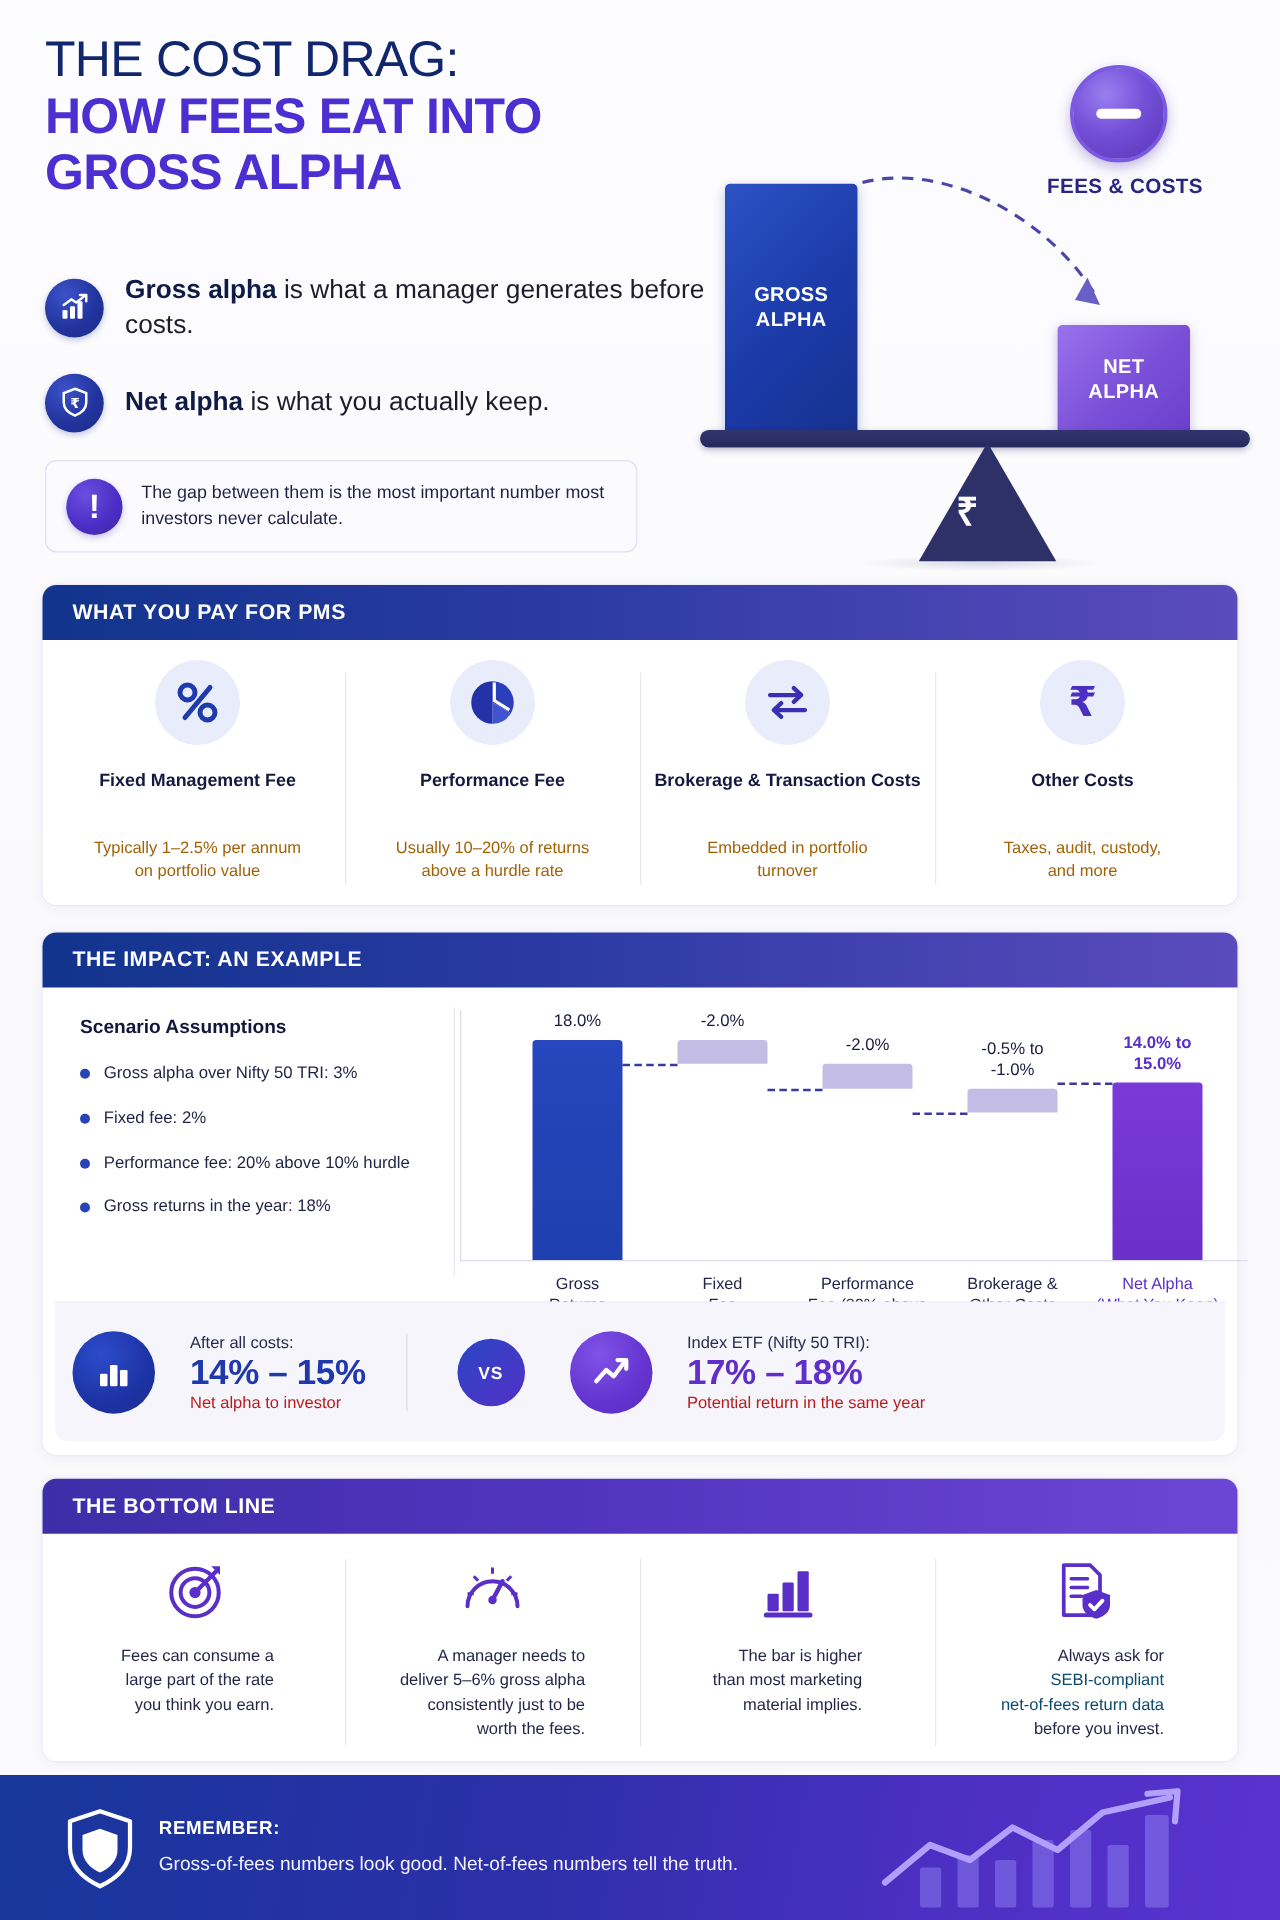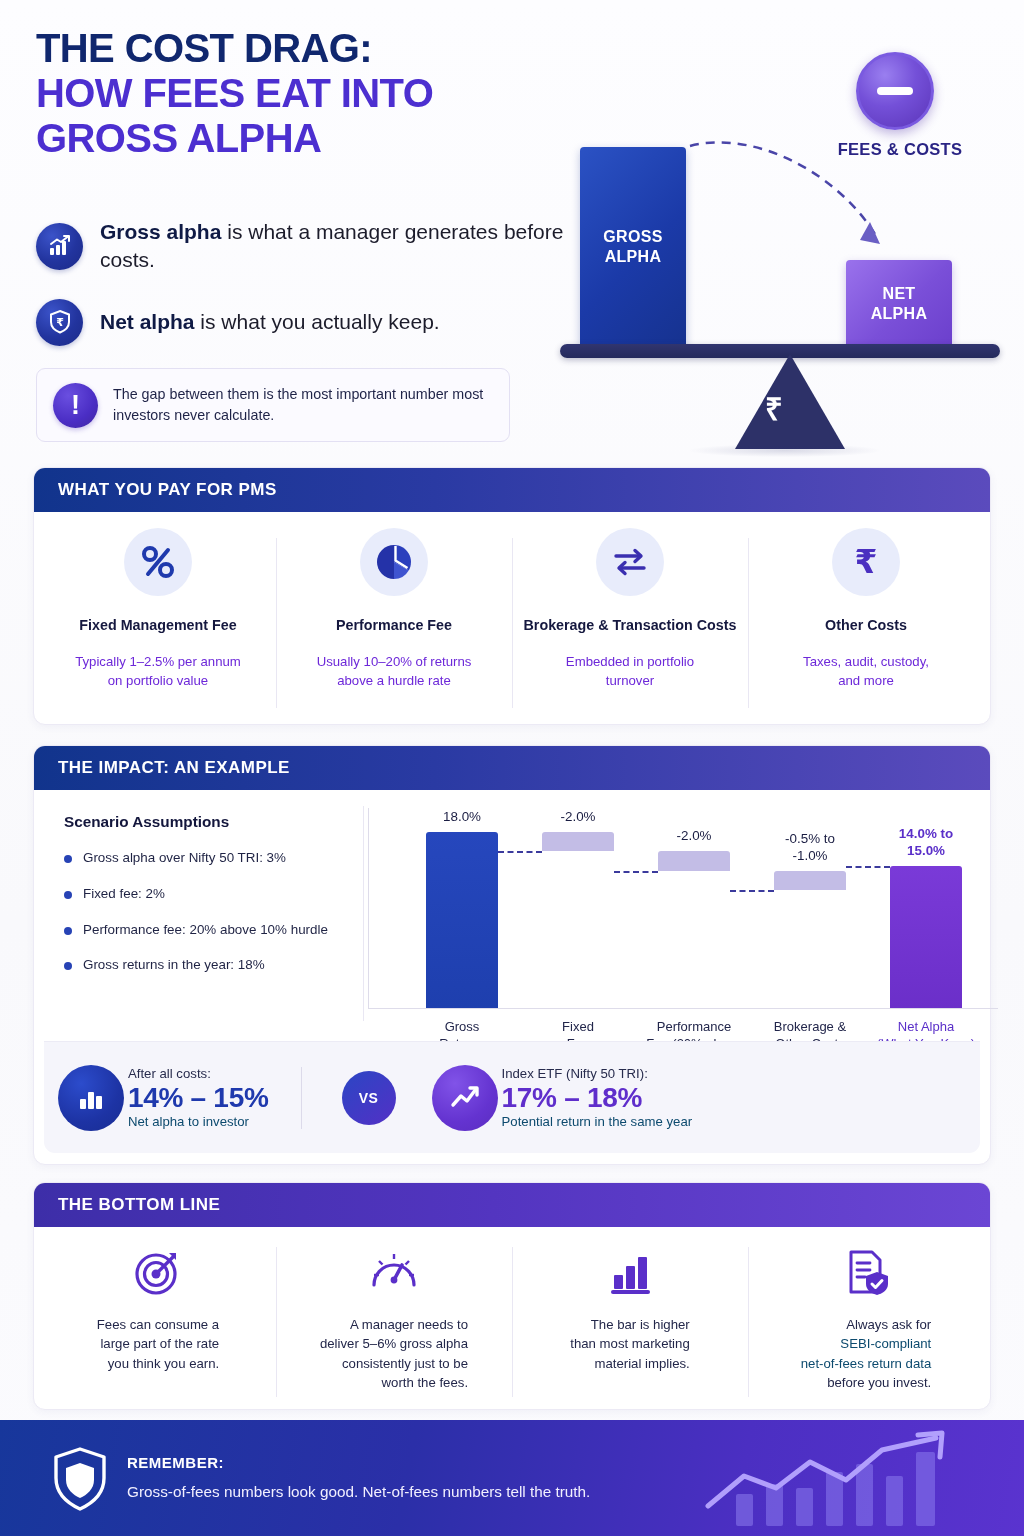--- a/index.html
+++ b/index.html
@@ -11,21 +11,21 @@
   }
   .page {
     position: relative;
     width: 1024px; height: 1536px;
     background: linear-gradient(180deg,#fdfdff 0%,#f9f9fc 60%,#fbfbfe 100%);
   }
 
   
   .hero { position: absolute; left: 0; top: 0; width: 1024px; height: 462px; }
   .title-block { position: absolute; left: 36px; top: 26px; width: 560px; }
-  .t-line1 { font-size: 40px; font-weight: 700; color: #10276e; letter-spacing: -0.6px; line-height: 1.12; }
+  .t-line1 { font-size: 40px; font-weight: 400; color: #10276e; letter-spacing: -0.6px; line-height: 1.12; }
   .t-line2 { font-size: 40px; font-weight: 700; color: #4c2fd0; letter-spacing: -0.6px; line-height: 1.12; }
 
   .bullets { position: absolute; left: 36px; top: 218px; width: 545px; }
   .brow { display: flex; align-items: center; gap: 17px; margin-bottom: 24px; }
   .bicon {
     width: 47px; height: 47px; border-radius: 50%; flex: 0 0 47px;
     background: radial-gradient(circle at 34% 28%, #3b53c9 0%, #22349e 55%, #1b2a88 100%);
     display: flex; align-items: center; justify-content: center;
     box-shadow: 0 2px 5px rgba(25,40,130,.26);
   }
@@ -100,21 +100,21 @@
   
   #pay-panel { top: 467px; height: 258px; }
   .pay-grid { display: flex; height: 213px; padding: 16px 6px 10px; }
   .pay-col { flex: 1; display: flex; flex-direction: column; align-items: center;
     padding: 0 11px; position: relative; }
   .pay-col + .pay-col::before { content:""; position: absolute; left: 0; top: 10px;
     width: 1px; height: 170px; background: #e9e7f3; }
   .pay-icon { width: 68px; height: 68px; border-radius: 50%; background: #e8ecfb;
     display: flex; align-items: center; justify-content: center; margin-bottom: 21px; }
   .pay-title { font-size: 14.3px; font-weight: 700; color: #15183f; text-align: center; margin-bottom: 20px; }
-  .pay-sub { font-size: 13.2px; color: #6d28d9; text-align: center; line-height: 1.42; }
+  .pay-sub { font-size: 13.2px; color: #a16207; text-align: center; line-height: 1.42; margin-top: 16px; }
 
   
   #impact-panel { top: 745px; height: 420px; }
   .impact-body { display: flex; height: 255px; }
   .assump { width: 330px; padding: 23px 20px 0 30px; position: relative; }
   .assump::after { content:""; position: absolute; right: 0; top: 16px; width: 1px; height: 215px; background: #e9e7f3; }
   .assump-h { font-size: 15.3px; font-weight: 700; color: #13163c; margin-bottom: 18px; }
   .aitem { display: flex; gap: 11px; margin-bottom: 17px; align-items: flex-start; }
   .adot { width: 8px; height: 8px; border-radius: 50%; background: #2743b5; margin-top: 6px; flex: 0 0 8px; }
   .atext { font-size: 13.4px; color: #1f2344; line-height: 1.4; }
@@ -125,30 +125,30 @@
   .wbar { position: absolute; border-radius: 3px 3px 0 0; }
   .wlabel { position: absolute; font-size: 13.4px; color: #1a1d42; text-align: center; line-height: 1.25; }
   .wlabel.accent { color: #5a2fc9; font-weight: 600; }
   .wdash { position: absolute; height: 0; border-top: 2px dashed #3b3a9c; }
   .xcat { position: absolute; font-size: 13px; color: #22264b; text-align: center; line-height: 1.34; }
   .xcat.accent { color: #5a2fc9; }
 
   .compare { position: absolute; left: 10px; right: 10px; top: 295px; height: 112px;
     background: #f5f5fb; border-top: 1px solid #ecebf5; border-radius: 0 0 11px 11px;
     display: flex; align-items: center; }
-  .cmp-side { display: flex; align-items: center; gap: 4px; padding: 0 14px; }
+  .cmp-side { display: flex; align-items: center; gap: 28px; padding: 0 14px; }
   .cmp-circle { width: 66px; height: 66px; border-radius: 50%;
     display: flex; align-items: center; justify-content: center; flex: 0 0 66px; }
   .cmp-blue { background: radial-gradient(circle at 35% 28%, #2c4ccc 0%, #1d33a4 60%, #182c92 100%); }
   .cmp-purple { background: radial-gradient(circle at 35% 28%, #8153e8 0%, #6433d0 60%, #5a2cc0 100%); }
   .cmp-top { font-size: 13.2px; color: #272b4d; }
   .cmp-big { font-size: 28px; font-weight: 700; line-height: 1.18; letter-spacing: -.3px; }
   .cmp-big.blue { color: #1f39ad; }
   .cmp-big.purple { color: #5f2ecb; }
-  .cmp-bot { font-size: 13.2px; color: #0c4a6e; }
+  .cmp-bot { font-size: 13.2px; color: #b91c1c; }
   .cmp-div { width: 1px; height: 62px; background: #dcdaea; margin: 0 18px; }
   .vs-badge { width: 54px; height: 54px; border-radius: 50%;
     background: linear-gradient(140deg,#2b46c4 0%, #5330c6 100%);
     color: #fff; font-size: 14px; font-weight: 700; letter-spacing: .5px;
     display: flex; align-items: center; justify-content: center; margin: 0 22px; flex: 0 0 54px; }
 
   
   #bottom-panel { top: 1182px; height: 228px; }
   .bl-grid { display: flex; height: 183px; padding: 14px 6px 8px; }
   .bl-col { flex: 1; display: flex; flex-direction: column; align-items: center; padding: 0 13px; position: relative; }

